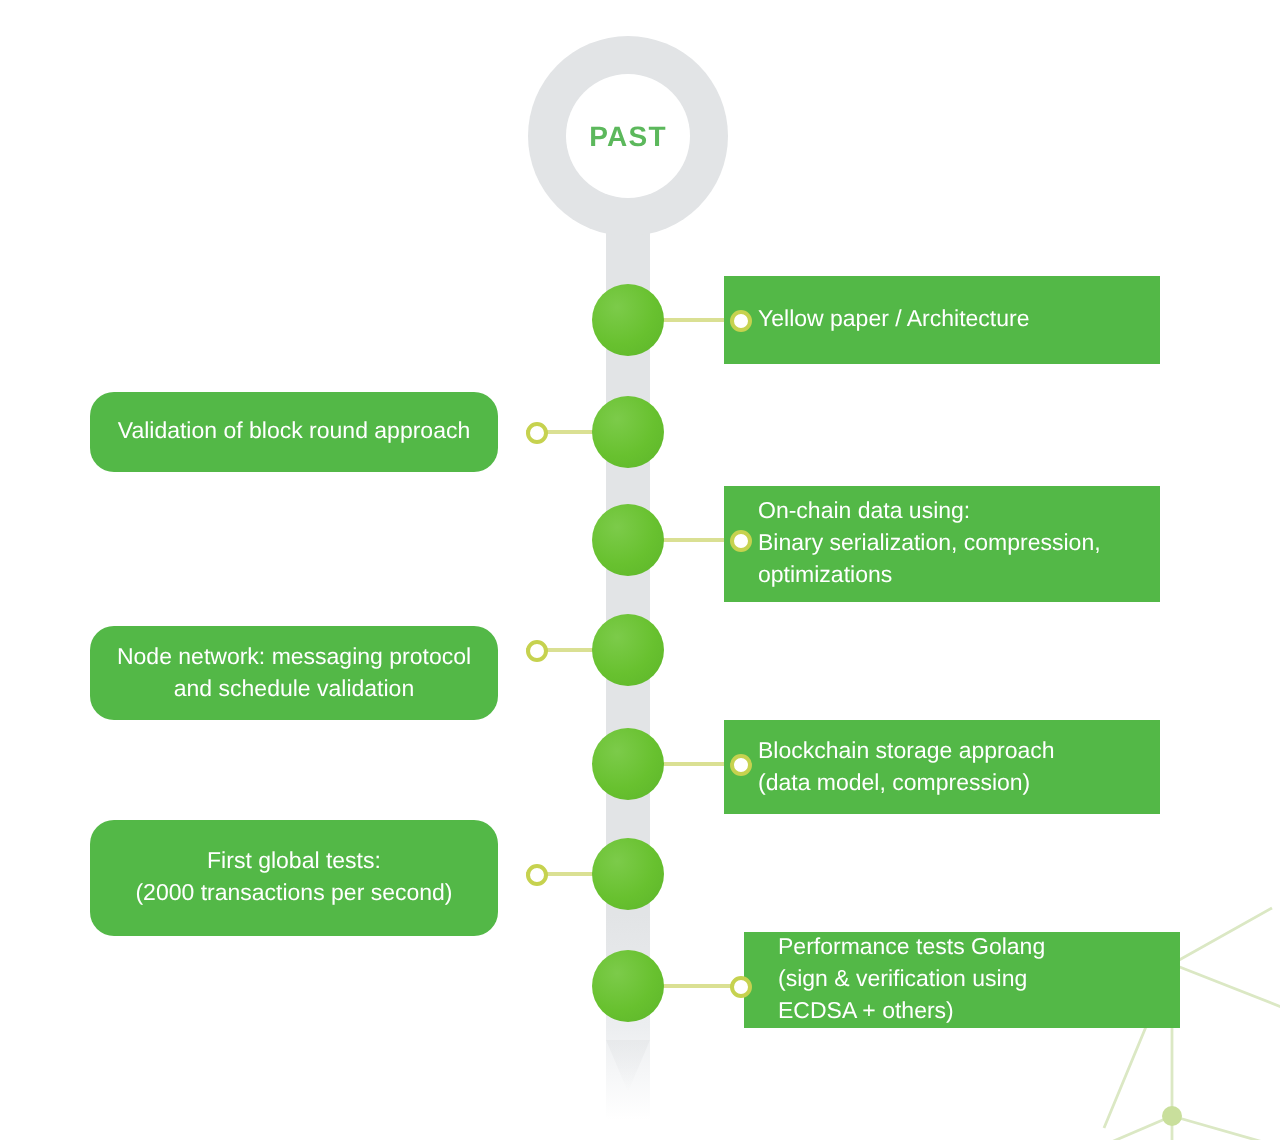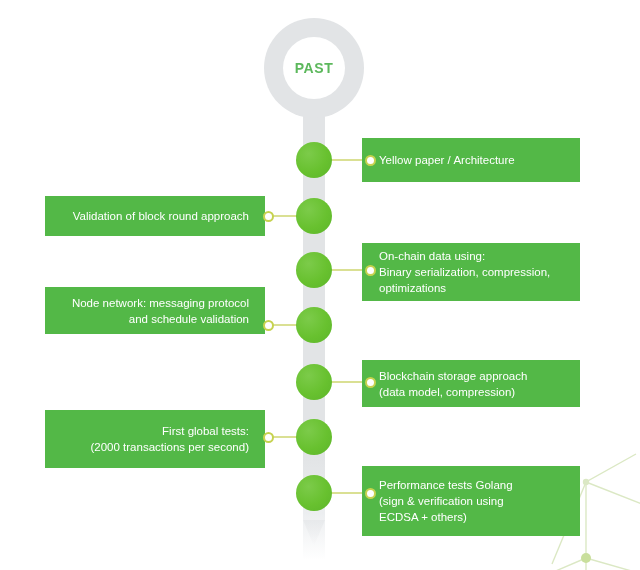--- a/index.html
+++ b/index.html
@@ -127,23 +127,24 @@
   }
   .box.right {
     left: 362px;
     width: 218px;
     text-align: left;
     align-items: flex-start;
     padding-left: 17px;
   }
   .box.left {
     left: 45px;
-    width: 220px;
+    width: 204px;
     text-align: right;
-    align-items: flex-end;
+    align-items: center;
+    border-radius: 12px;
   }
   .box .line {
     display: block;
     white-space: nowrap;
   }
 </style>
 </head>
 <body>
 
 <div id="stage">
@@ -184,42 +185,42 @@
       <div class="conn-dot" style="top: 210.5px; left: 263px;"></div>
       <div class="connector" style="top: 269px; left: 328px; width: 42px;"></div>
       <div class="box right" style="top: 243px; height: 58px;">
         <span class="line">On-chain data using:</span>
         <span class="line">Binary serialization, compression,</span>
         <span class="line">optimizations</span>
       </div>
       <div class="node" style="top: 252px;"></div>
       <div class="conn-dot" style="top: 264.5px; left: 365px;"></div>
       <div class="connector" style="top: 324px; left: 263px; width: 37px;"></div>
-      <div class="box left" style="top: 287px; height: 47px;">
+      <div class="box left" style="top: 313px; height: 47px;">
         <span class="line">Node network: messaging protocol</span>
         <span class="line">and schedule validation</span>
       </div>
       <div class="node" style="top: 307px;"></div>
       <div class="conn-dot" style="top: 319.5px; left: 263px;"></div>
       <div class="connector" style="top: 381px; left: 328px; width: 42px;"></div>
       <div class="box right" style="top: 360px; height: 47px;">
         <span class="line">Blockchain storage approach</span>
         <span class="line">(data model, compression)</span>
       </div>
       <div class="node" style="top: 364px;"></div>
       <div class="conn-dot" style="top: 376.5px; left: 365px;"></div>
       <div class="connector" style="top: 436px; left: 263px; width: 37px;"></div>
       <div class="box left" style="top: 410px; height: 58px;">
         <span class="line">First global tests:</span>
         <span class="line">(2000 transactions per second)</span>
       </div>
       <div class="node" style="top: 419px;"></div>
       <div class="conn-dot" style="top: 431.5px; left: 263px;"></div>
       <div class="connector" style="top: 492px; left: 328px; width: 42px;"></div>
-      <div class="box right" style="top: 466px; height: 70px;">
+      <div class="box right" style="top: 466px; height: 48px; margin-left: 10px;">
         <span class="line">Performance tests Golang</span>
         <span class="line">(sign &amp; verification using</span>
         <span class="line">ECDSA + others)</span>
       </div>
       <div class="node" style="top: 475px;"></div>
       <div class="conn-dot" style="top: 487.5px; left: 365px;"></div>
     </div>
 
 </div>
 

